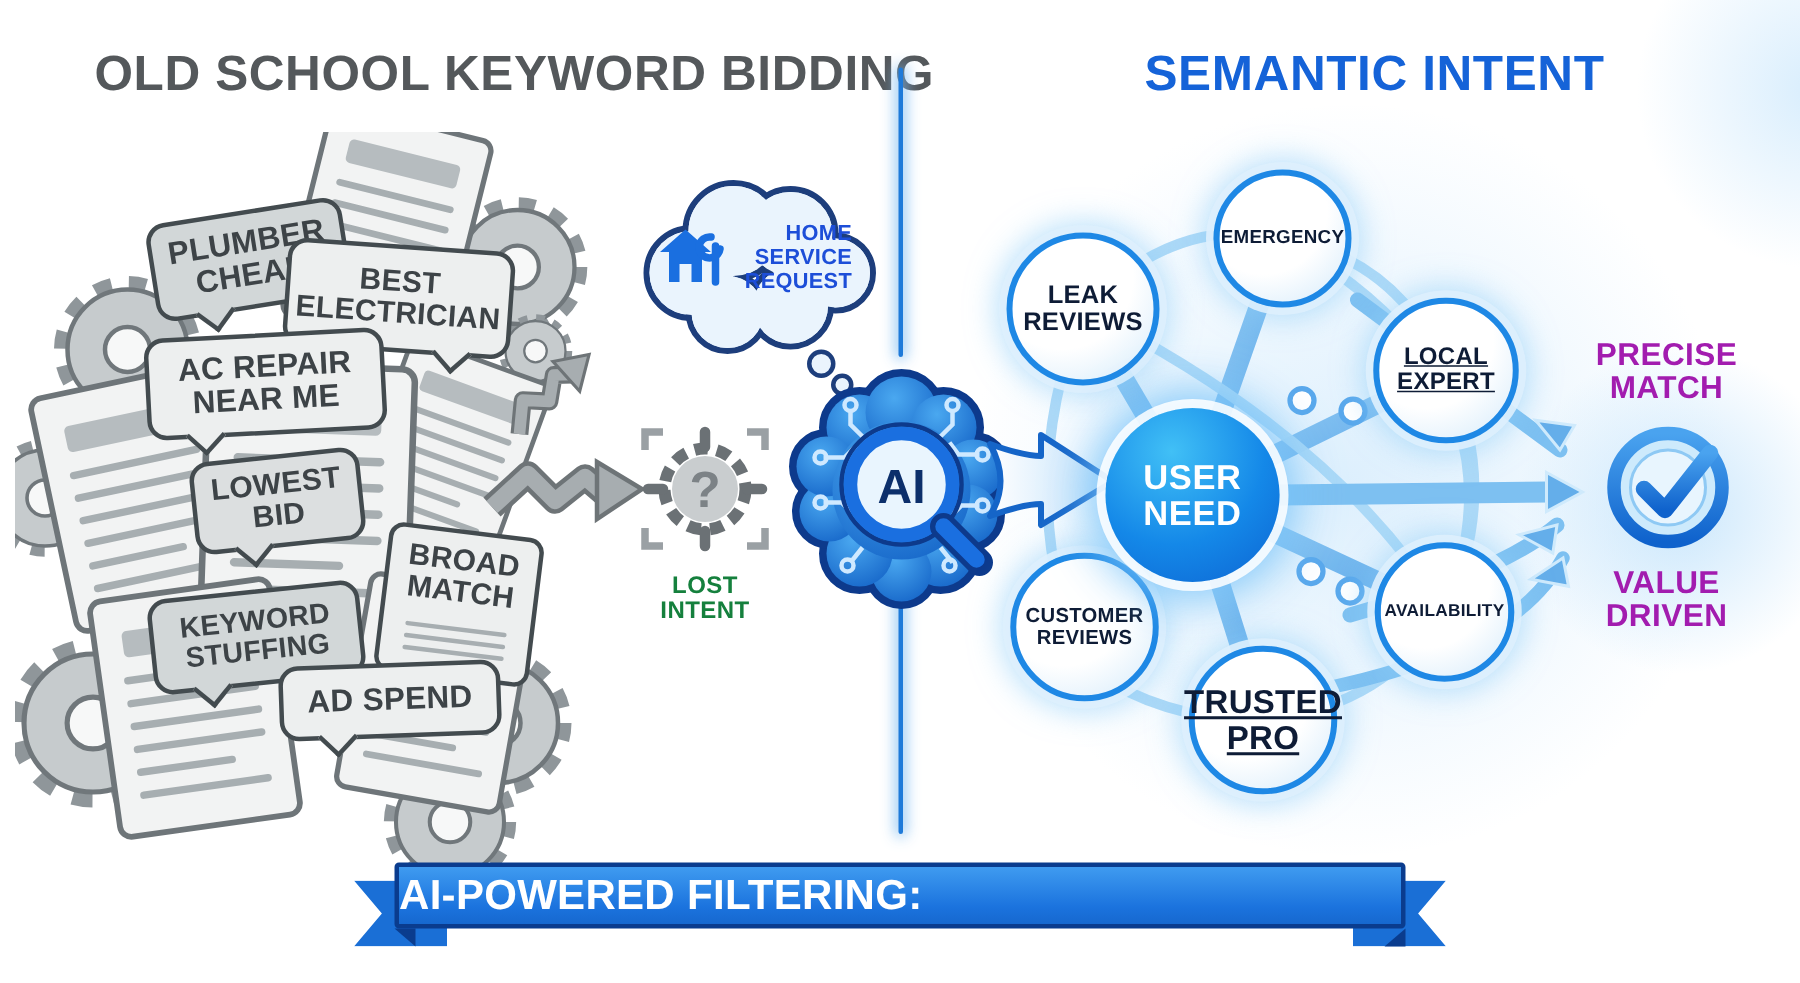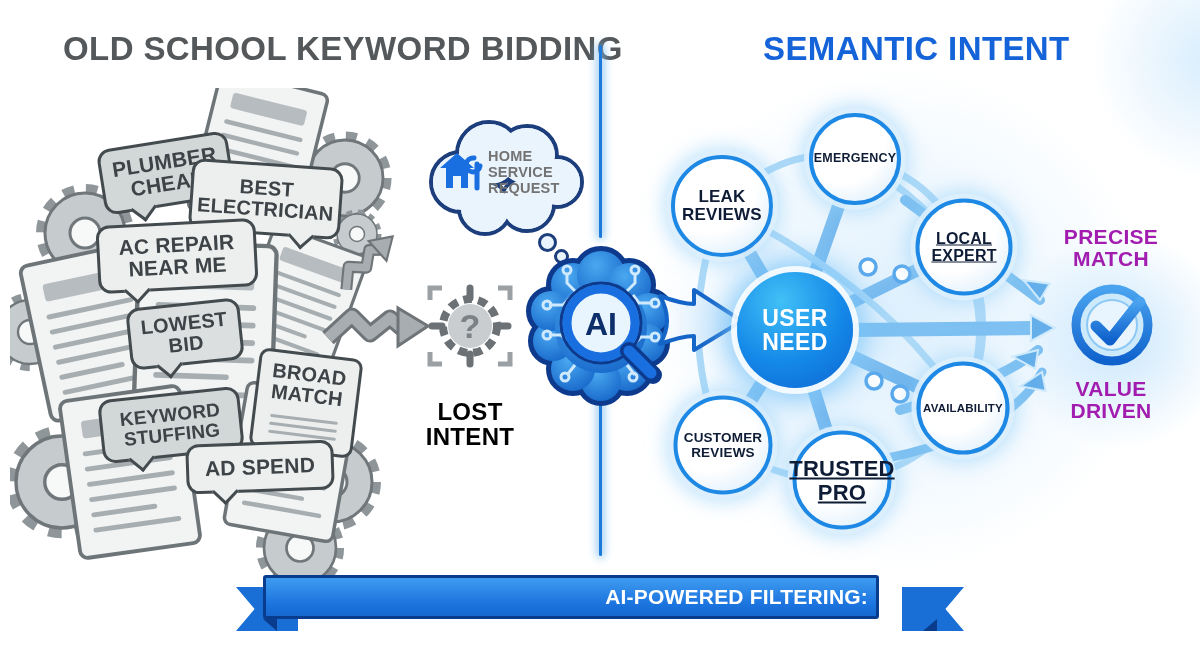--- a/index.html
+++ b/index.html
@@ -47,71 +47,71 @@
   .b5{left:254px;top:353px;width:104px;height:100px;font-size:20px;transform:rotate(7deg);
       flex-direction:column;border-radius:10px;}
   .b5::after{display:none;}
   .b5 .doc-lines{width:78%;margin-top:7px;}
   .b5 .doc-lines i{display:block;height:3px;background:#a7aeb1;border-radius:2px;margin:5px 0;}
 
   
   .cloud{left:423px;top:120px;width:164px;height:130px;z-index:3;}
   .cloud-content{position:absolute;left:14px;top:28px;width:136px;display:flex;
     align-items:center;gap:5px;}
-  .cloud-text{font-weight:800;font-size:14.5px;line-height:1.12;color:#737373;width:80px;
-    letter-spacing:.2px;}
+  .cloud-text{font-weight:800;font-size:14.5px;line-height:1.12;color:#1d4ed8;width:80px;
+    letter-spacing:.2px;text-align:right;}
   .tdot{position:absolute;border-radius:50%;background:#eaf4fd;border:3px solid #1d3e7c;z-index:3;}
   .tdot1{left:538px;top:233px;width:13px;height:13px;}
   .tdot2{left:554px;top:249px;width:9px;height:9px;}
 
   
   .lost-wrap{left:420px;top:278px;width:100px;height:150px;z-index:3;text-align:center;}
-  .lost-label{margin-top:22px;font-weight:800;font-size:24px;line-height:1.04;color:#000000;letter-spacing:.3px;}
+  .lost-label{margin-top:4px;font-weight:800;font-size:16px;line-height:1.04;color:#15803d;letter-spacing:.3px;}
 
   
   .left-art{left:10px;top:88px;z-index:1;}
   .brain-svg{left:523px;top:243px;z-index:3;}
   .flow-arrow{left:656px;top:288px;z-index:3;}
 
   
   .net-svg{left:600px;top:80px;z-index:2;}
   .node{position:absolute;transform:translate(-50%,-50%);border-radius:50%;display:flex;
     align-items:center;justify-content:center;text-align:center;font-weight:800;color:#0e1c36;
     background:radial-gradient(circle at 35% 28%,#ffffff 52%,#e2f1fc 84%,#d2e9fa 100%);
     border:4px solid #1e88e5;z-index:4;line-height:1.05;letter-spacing:.2px;padding:4px;box-sizing:border-box;
     box-shadow:0 0 0 5px rgba(222,240,253,.9),0 0 20px 7px rgba(140,205,248,.6);}
   .n-emergency{left:855px;top:159px;width:92px;height:92px;font-size:12.5px;}
   .n-leak{left:722px;top:206px;width:102px;height:102px;font-size:17px;}
   .n-local{left:964px;top:247px;width:97px;height:97px;font-size:16px;text-decoration:underline;}
   .n-avail{left:963px;top:408px;width:93px;height:93px;font-size:11.5px;}
   .n-trusted{left:842px;top:480px;width:99px;height:99px;font-size:22px;text-decoration:underline;}
-  .n-customer{left:723px;top:445px;width:99px;height:99px;font-size:13.5px;justify-content:flex-end;}
+  .n-customer{left:723px;top:418px;width:99px;height:99px;font-size:13.5px;justify-content:flex-end;}
   .hub{left:795px;top:330px;width:116px;height:116px;font-size:23px;color:#ffffff;z-index:5;
     background:radial-gradient(circle at 38% 25%,#41c0f6 0%,#1488e8 55%,#0d64d2 100%);
     border:none;letter-spacing:.4px;
     box-shadow:0 0 0 6px rgba(255,255,255,.85),0 0 30px 12px rgba(120,195,248,.9);}
 
   
   .outcome{position:absolute;width:150px;text-align:center;font-weight:800;font-size:21px;
     line-height:1.05;color:#a21caf;z-index:4;letter-spacing:.3px;}
   .o-precise{left:1036px;top:226px;}
   .o-value{left:1036px;top:378px;}
   .target-check{left:1058px;top:270px;z-index:4;}
 
   
   .ribbon-end{position:absolute;top:587px;width:62px;height:44px;background:#1a6fd6;z-index:5;}
   .ribbon-end-left{left:236px;clip-path:polygon(0 0,100% 0,100% 100%,0 100%,30% 50%);}
   .ribbon-end-right{left:902px;clip-path:polygon(0 0,100% 0,70% 50%,100% 100%,0 100%);}
   .ribbon-fold{position:absolute;width:0;height:0;z-index:5;border-style:solid;}
   .fold-left{left:263px;top:619px;border-width:0 14px 12px 0;border-color:transparent #0a3c8e transparent transparent;}
   .fold-right{left:923px;top:619px;border-width:0 0 12px 14px;border-color:transparent transparent #0a3c8e transparent;}
-  .ribbon{left:263px;top:575px;width:616px;height:44px;z-index:6;
+  .ribbon{left:263px;top:575px;width:674px;height:44px;z-index:6;
     background:linear-gradient(180deg,#3f9bf0 0%,#1b73de 70%,#1668cf 100%);
-    border:3px solid #0a3c8e;border-radius:3px;display:flex;align-items:center;justify-content:flex-end;
-    color:#ffffff;font-size:21px;white-space:nowrap;letter-spacing:.2px;box-sizing:border-box;}
+    border:3px solid #0a3c8e;border-radius:3px;display:flex;align-items:center;justify-content:flex-start;
+    color:#ffffff;font-size:28px;white-space:nowrap;letter-spacing:.2px;box-sizing:border-box;}
   .rb-bold{font-weight:800;margin-right:8px;}
   .rb-reg{font-weight:500;}
 </style>
 </head>
 <body>
 
 <div class="abs glow glow-net"></div>
 <div class="abs glow glow-target"></div>
 <div class="abs glow glow-corner"></div>
 

